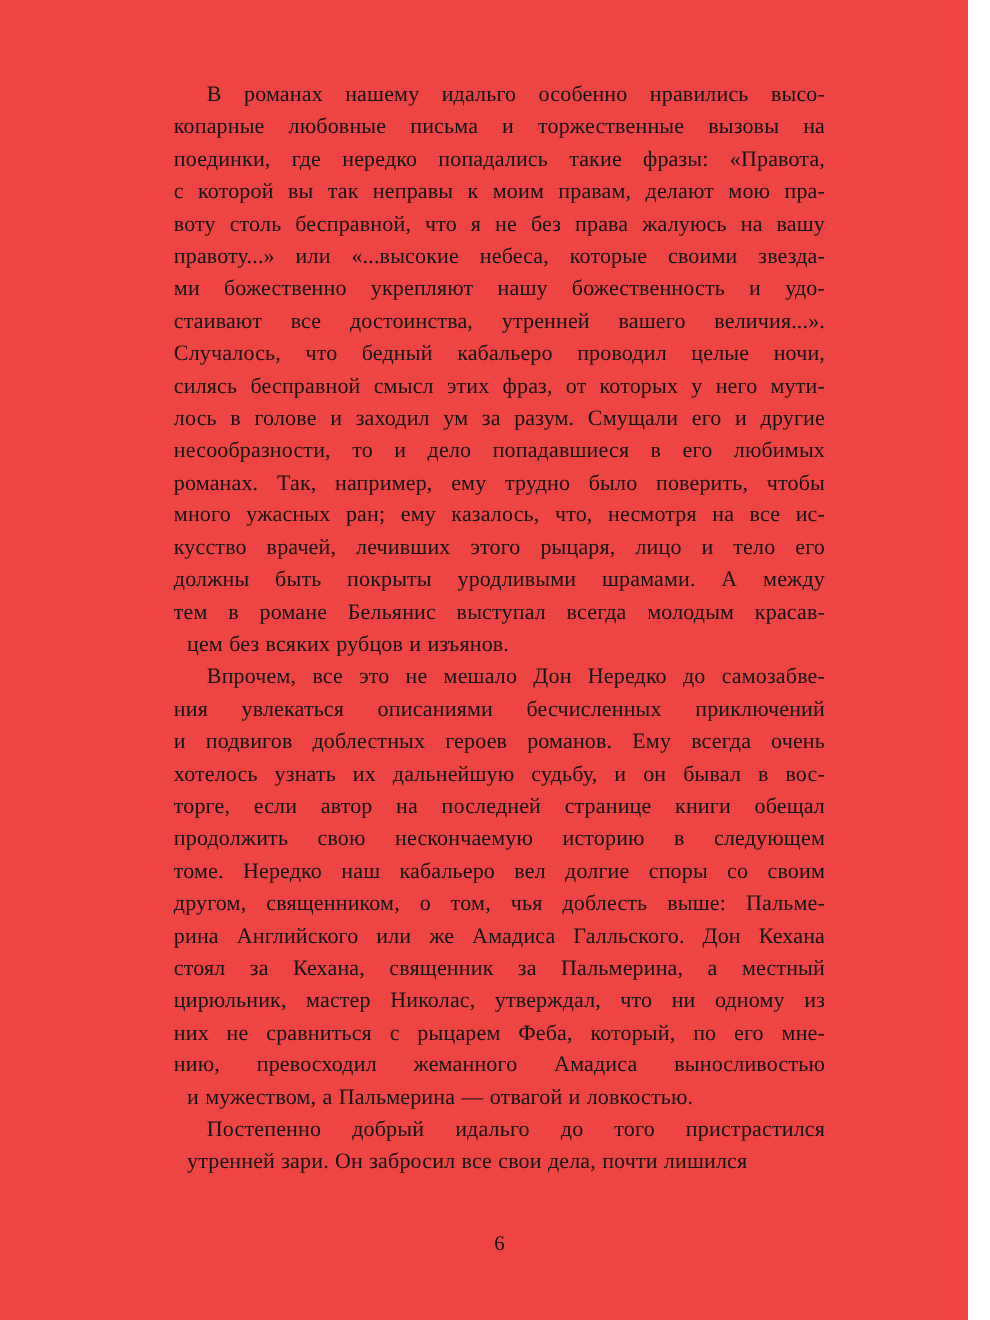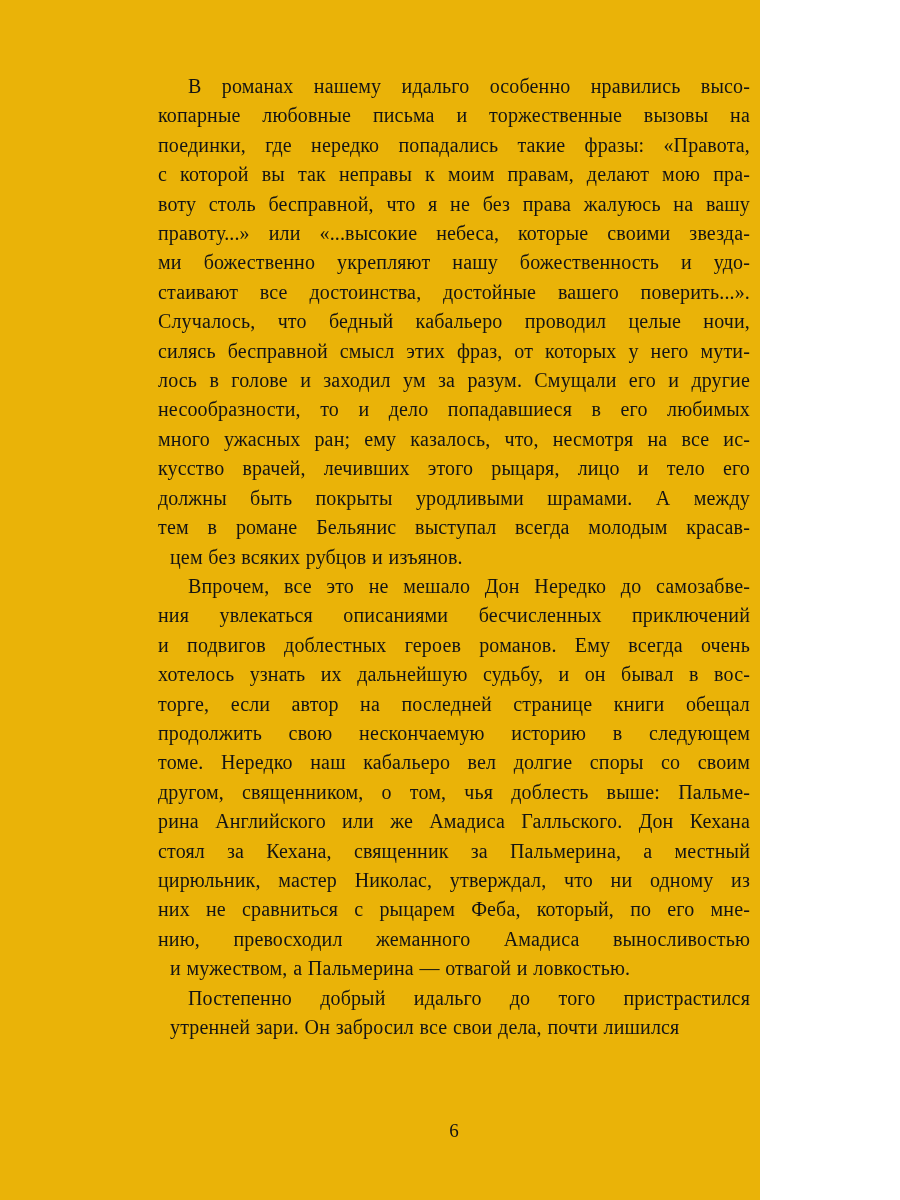--- a/index.html
+++ b/index.html
@@ -8,23 +8,23 @@
     background: #ffffff;
   }
   body {
     width: 900px;
     height: 1200px;
     font-family: "Liberation Serif", serif;
     color: #141414;
   }
   .page {
     position: relative;
-    width: 760px;
+    width: 880px;
     height: 1200px;
-    background: #eab308;
+    background: #ef4444;
     overflow: hidden;
   }
   .text-block {
     position: absolute;
     left: 158px;
     top: 72px;
     width: 592px;
   }
   .para {
     margin: 0;
@@ -61,25 +61,26 @@
 <div class="page">
   <div class="text-block" id="text-block">
       <div class="para">
         <div class="line para-first">В романах нашему идальго особенно нравились высо-</div>
         <div class="line">копарные любовные письма и торжественные вызовы на</div>
         <div class="line">поединки, где нередко попадались такие фразы: «Правота,</div>
         <div class="line">с которой вы так неправы к моим правам, делают мою пра-</div>
         <div class="line">воту столь бесправной, что я не без права жалуюсь на вашу</div>
         <div class="line">правоту...» или «...высокие небеса, которые своими звезда-</div>
         <div class="line">ми божественно укрепляют нашу божественность и удо-</div>
-        <div class="line">стаивают все достоинства, достойные вашего поверить...».</div>
+        <div class="line">стаивают все достоинства, утренней вашего величия...».</div>
         <div class="line">Случалось, что бедный кабальеро проводил целые ночи,</div>
         <div class="line">силясь бесправной смысл этих фраз, от которых у него мути-</div>
         <div class="line">лось в голове и заходил ум за разум. Смущали его и другие</div>
         <div class="line">несообразности, то и дело попадавшиеся в его любимых</div>
+        <div class="line">романах. Так, например, ему трудно было поверить, чтобы</div>
         <div class="line">много ужасных ран; ему казалось, что, несмотря на все ис-</div>
         <div class="line">кусство врачей, лечивших этого рыцаря, лицо и тело его</div>
         <div class="line">должны быть покрыты уродливыми шрамами. А между</div>
         <div class="line">тем в романе Бельянис выступал всегда молодым красав-</div>
         <div class="line para-last">цем без всяких рубцов и изъянов.</div>
       </div>
       <div class="para">
         <div class="line para-first">Впрочем, все это не мешало Дон Нередко до самозабве-</div>
         <div class="line">ния увлекаться описаниями бесчисленных приключений</div>
         <div class="line">и подвигов доблестных героев романов. Ему всегда очень</div>

